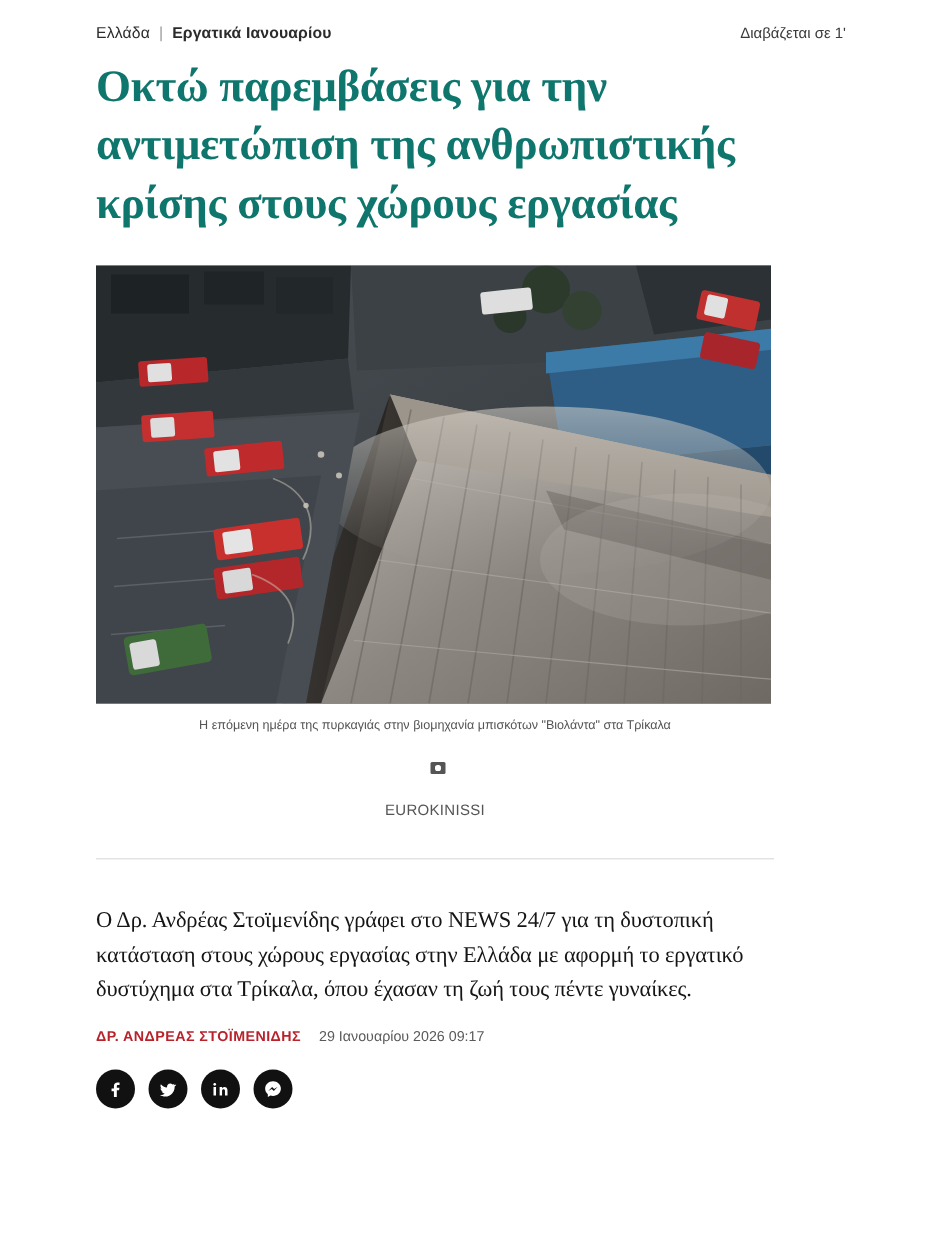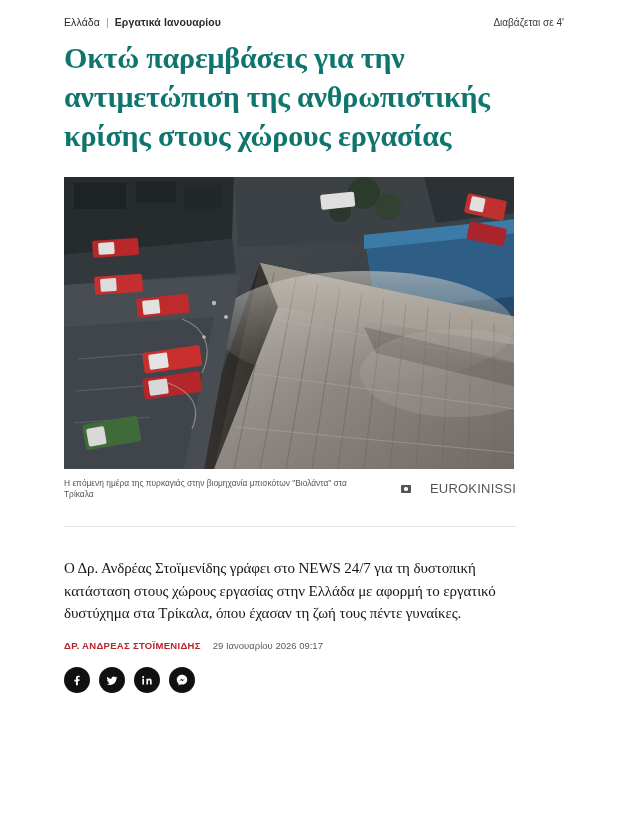--- a/index.html
+++ b/index.html
@@ -73,20 +73,21 @@
     background: #2a2f33;
   }
   .hero svg { display: block; width: 100%; height: 100%; }
 
   .caption {
     display: flex;
     align-items: center;
     gap: 19px;
     margin-top: 9px;
     width: 452px;
+    flex-direction: column;
   }
   .caption-text {
     font-size: 8.4px;
     color: #555555;
     line-height: 1.3;
   }
   .cam-icon {
     display: inline-flex;
     align-items: center;
     justify-content: center;
@@ -99,21 +100,21 @@
     margin-left: 4px;
   }
   .cam-icon::after {
     content: "";
     position: absolute;
     width: 3.4px; height: 3.4px;
     border-radius: 50%;
     background: #fff;
   }
   .credit {
-    font-size: 13px;
+    font-size: 10px;
     color: #555555;
     letter-spacing: .2px;
     white-space: nowrap;
   }
 
   
   .divider {
     margin-top: 26px;
     width: 452px;
     height: 1px;
@@ -170,21 +171,21 @@
 <body>
 
 <div class="page">
 
   <div class="top-row">
     <div class="breadcrumb">
       <span>Ελλάδα</span>
       <span class="crumb-sep">|</span>
       <span class="crumb-strong">Εργατικά Ιανουαρίου</span>
     </div>
-    <div class="read-time">Διαβάζεται σε 4'</div>
+    <div class="read-time">Διαβάζεται σε 1'</div>
   </div>
 
   <h1 class="headline">Οκτώ παρεμβάσεις για την αντιμετώπιση της ανθρωπιστικής κρίσης στους χώρους εργασίας</h1>
 
   <div class="hero-wrap">
     <div class="hero">
       <svg viewBox="0 0 450 292" preserveAspectRatio="none" aria-hidden="true">
         <defs>
           <linearGradient id="asph" x1="0" y1="0" x2="1" y2="1">
             <stop offset="0" stop-color="#4a5055"></stop>

